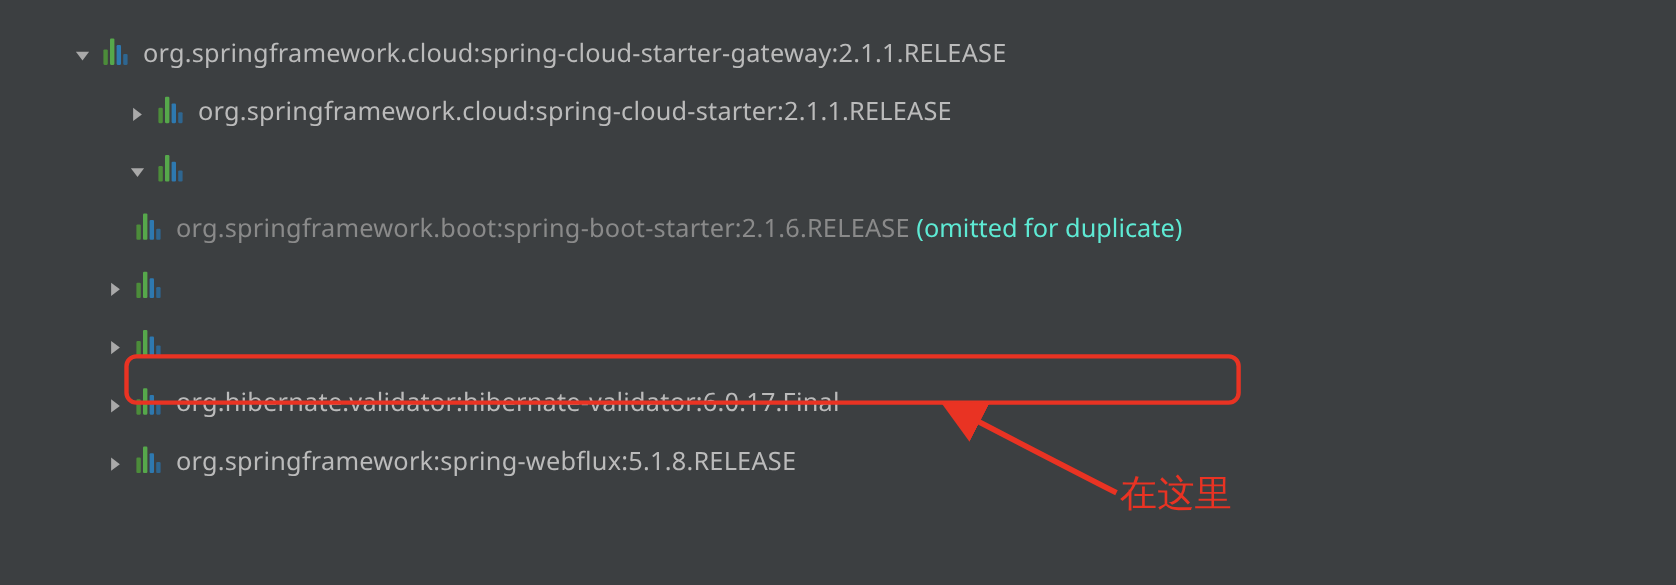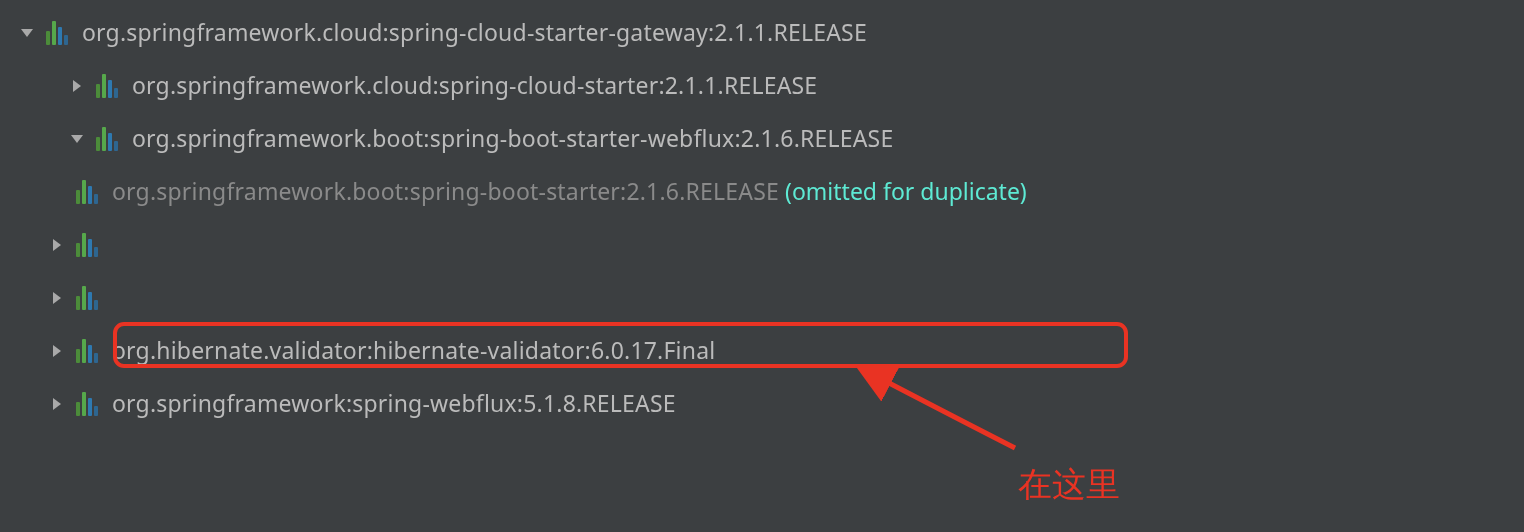--- a/index.html
+++ b/index.html
@@ -11,23 +11,24 @@
       width: 1524px;
       height: 532px;
       overflow: hidden;
       position: relative;
       font-size: 23px;
       line-height: 1;
     }
     .tree { padding-top: 6px; }
     .row {
       display: flex;
-      align-items: center;
+      align-items: flex-end;
       height: 53px;
       white-space: nowrap;
+      margin-left: 48px;
     }
     .indent-0 { padding-left: 14px; }
     .indent-1 { padding-left: 64px; }
     .indent-2 { padding-left: 44px; }
     .arrow {
       width: 26px;
       display: inline-flex;
       justify-content: center;
       align-items: center;
       margin-right: 6px;
@@ -108,21 +109,20 @@
       <svg width="16" height="16" viewBox="0 0 16 16">
           <path d="M2 4 L14 4 L8 12 Z" fill="#A9A9A9"></path>
         </svg>
     </span>
     <span class="lib-icon">
       <span class="bar b1"></span>
         <span class="bar b2"></span>
         <span class="bar b3"></span>
         <span class="bar b4"></span>
     </span>
-    <span class="label">org.springframework.boot:spring-boot-starter-webflux:2.1.6.RELEASE</span>
   </div>
 
   <div class="row indent-2">
     <span class="arrow-placeholder"></span>
     <span class="lib-icon">
       <span class="bar b1"></span>
         <span class="bar b2"></span>
         <span class="bar b3"></span>
         <span class="bar b4"></span>
     </span>
@@ -195,15 +195,15 @@
 
 <svg class="arrow-svg" style="left:0; top:0;" width="1524" height="532">
   <defs>
     <marker id="arrowhead" markerWidth="8" markerHeight="8" refX="6" refY="4" orient="auto">
       <path d="M0,0 L8,4 L0,8 Z" fill="#E93323"></path>
     </marker>
   </defs>
   <path d="M 1015 448 Q 960 420 864 370" stroke="#E93323" stroke-width="5" fill="none" marker-end="url(#arrowhead)"></path>
 </svg>
 
-<div class="annotation" style="left:1018px; top:432px;margin-top:35px;">
+<div class="annotation" style="left:1018px; top:432px;">
   <span>在这里</span>
 </div>
 
 </body></html>

